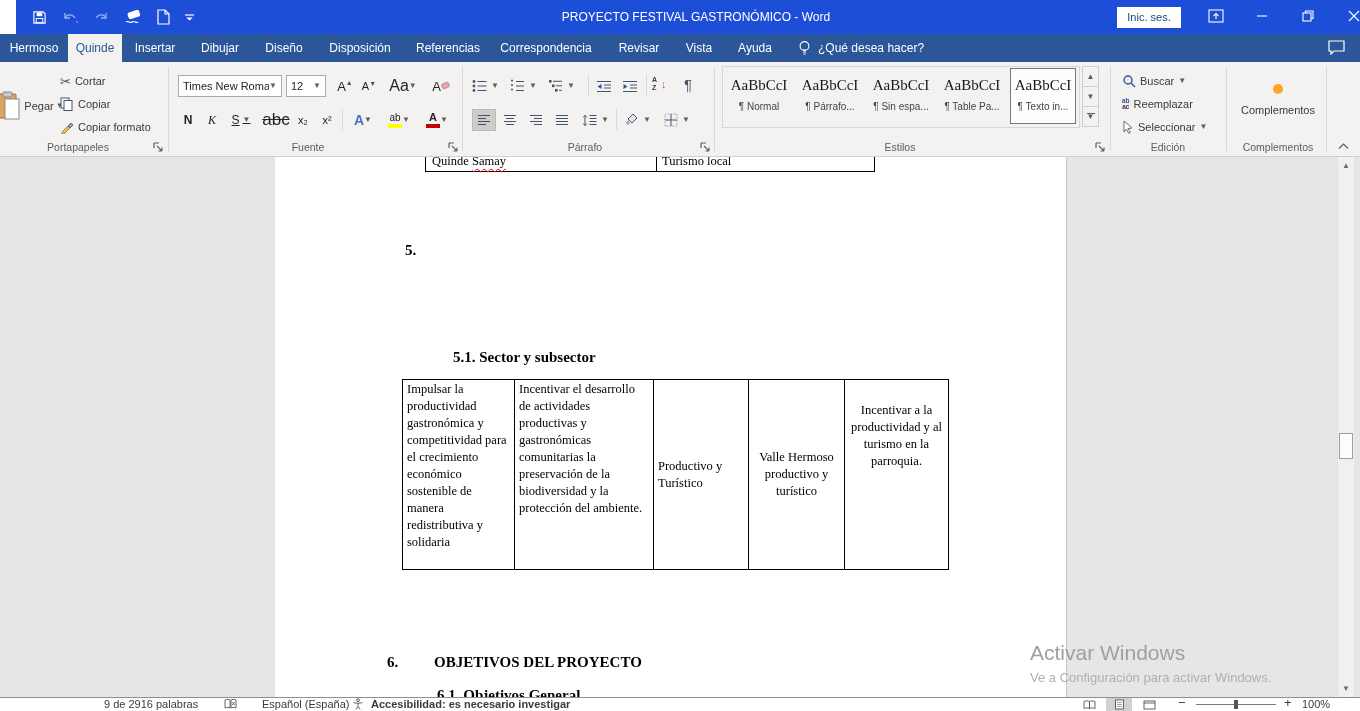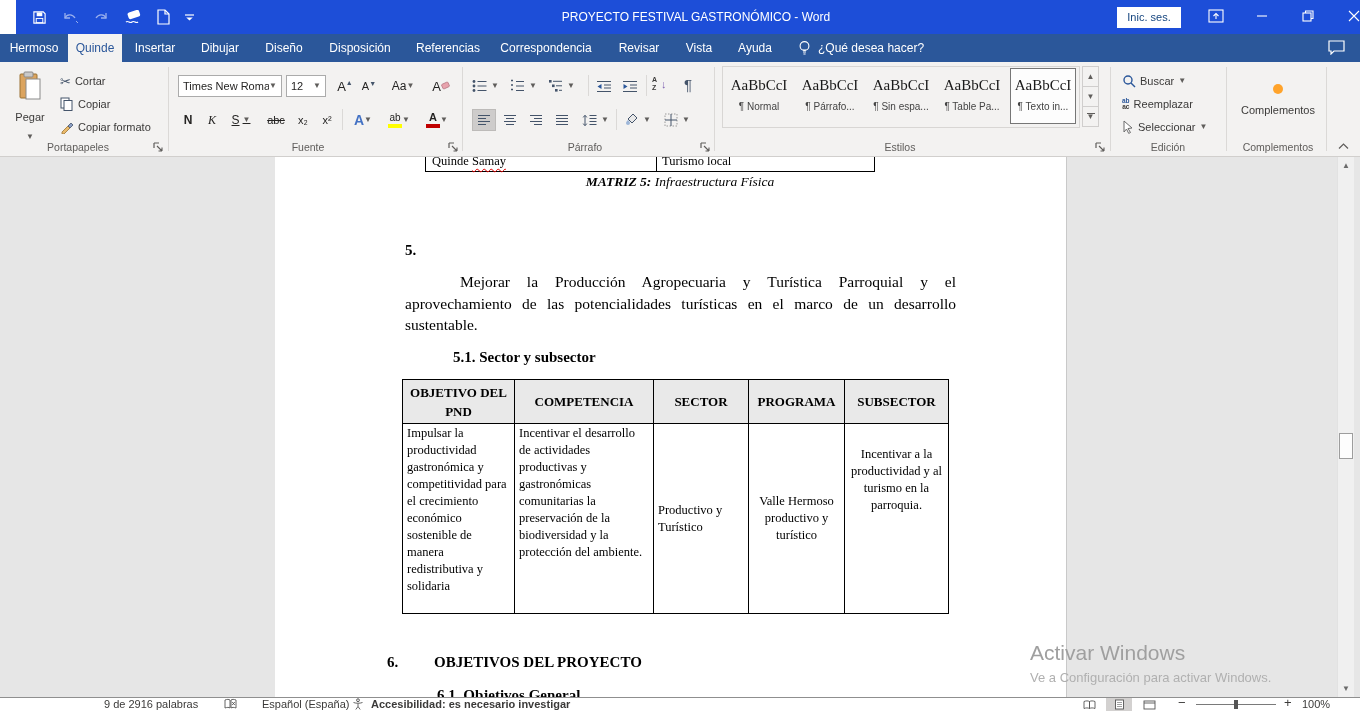--- a/index.html
+++ b/index.html
@@ -175,21 +175,21 @@
   </div>
   <span id="comment-icon">
     <svg width="17" height="15" viewBox="0 0 17 15">
         <path d="M1 1h15v10H6l-3 3v-3H1z" fill="none" stroke="#fff" stroke-width="1.2"></path>
       </svg>
   </span>
 </div>
 
 <div id="ribbon">
 
-  <div class="rbtn" style="left:8px;top:6px;width:44px;height:76px;flex-direction:column;justify-content:center;gap:10px;">
+  <div class="rbtn" style="left:8px;top:6px;width:44px;height:76px;flex-direction:row;justify-content:center;gap:2px;">
     <span class="ic">
       <svg width="26" height="30" viewBox="0 0 26 30">
           <rect x="3" y="3" width="17" height="24" rx="1" fill="#dba45f" stroke="#9a7334"></rect>
           <rect x="7" y="1" width="9" height="5" rx="1" fill="#c9c9c9" stroke="#8a8a8a"></rect>
           <rect x="9" y="8" width="14" height="20" fill="#fff" stroke="#8a8a8a"></rect>
         </svg>
     </span>
     <span class="rlabel">Pegar</span>
     <span class="chev">▼</span>
   </div>
@@ -234,40 +234,40 @@
   </div>
   <div class="fmtbtn" style="left:334px;top:13px;">
     <span style="font-size:13px;">A</span>
       <span style="font-size:7px;color:#44546a;margin-top:-8px;">▲</span>
   </div>
   <div class="fmtbtn" style="left:358px;top:13px;">
     <span style="font-size:11px;">A</span>
       <span style="font-size:7px;color:#44546a;margin-top:-6px;">▼</span>
   </div>
   <div class="fmtbtn" style="left:388px;top:13px;width:30px;">
-    <span style="font-size:12px;">Aa</span>
+    <span style="font-size:16px;">Aa</span>
       <span class="chev">▼</span>
   </div>
   <div class="fmtbtn" style="left:430px;top:13px;">
     <span style="font-size:13px;">A</span>
       <span><svg width="9" height="9" viewBox="0 0 9 9">
           <rect x="1" y="2" width="7" height="5" rx="1" transform="rotate(-25 4.5 4.5)" fill="#e8a3ad" stroke="#b3707c" stroke-width=".7"></rect>
         </svg></span>
   </div>
   <div class="fmtbtn" style="left:177px;top:47px;font-weight:bold;">
       <span>N</span>
     </div>
   <div class="fmtbtn" style="left:201px;top:47px;font-style:italic;font-family:'Liberation Serif',serif;">
       <span>K</span>
     </div>
   <div class="fmtbtn" style="left:225px;top:47px;width:32px;text-decoration:underline;">
     <span>S</span>
       <span class="chev" style="text-decoration:none;margin-left:3px;">▼</span>
   </div>
-  <div class="fmtbtn" style="left:262px;top:47px;width:28px;text-decoration:line-through;font-size:11px;">
+  <div class="fmtbtn" style="left:262px;top:47px;width:28px;text-decoration:line-through;font-size:17px;">
       <span>abc</span>
     </div>
   <div class="fmtbtn" style="left:292px;top:47px;font-size:11px;">
       <span>x₂</span>
     </div>
   <div class="fmtbtn" style="left:316px;top:47px;font-size:11px;">
       <span>x²</span>
     </div>
   <div class="vsep" style="left:342px;top:47px;bottom:26px;"></div>
   <div class="fmtbtn" style="left:348px;top:47px;width:30px;color:#4472c4;font-size:14px;font-weight:bold;">
@@ -499,46 +499,35 @@
 
 <div id="docarea">
   <div id="page">
 
     <div id="top-row">
       <div id="top-divider"></div>
       <span class="c" style="left:6px;"><span>Quinde </span><span class="spell">Samay</span></span>
       <span class="c" style="left:236px;">Turismo local</span>
     </div>
 
-    <div id="caption">
-      <span class="doc-bold">MATRIZ 5:</span><span> Infraestructura Física</span>
-    </div>
 
     <span class="h-num" style="left:130px;top:85px;">5.</span>
 
-    <div id="para">Mejorar la Producción Agropecuaria y Turística Parroquial y el aprovechamiento de las potencialidades turísticas en el marco de un desarrollo sustentable.</div>
 
     <span class="h-text" style="left:178px;top:192px;">5.1.  Sector y subsector</span>
 
     <table id="doc-table">
       <colgroup>
         <col style="width:112px;">
           <col style="width:139px;">
           <col style="width:95px;">
           <col style="width:96px;">
           <col style="width:104px;">
       </colgroup>
       <tbody>
-          <tr>
-        <th>OBJETIVO DEL PND</th>
-        <th>COMPETENCIA</th>
-        <th>SECTOR</th>
-        <th>PROGRAMA</th>
-        <th>SUBSECTOR</th>
-      </tr>
       <tr>
         <td>Impulsar la productividad gastronómica y competitividad para el crecimiento económico sostenible de manera redistributiva y solidaria</td>
         <td>Incentivar el desarrollo de actividades productivas y gastronómicas comunitarias la preservación de la biodiversidad y la protección del ambiente.</td>
         <td class="td-mid">Productivo y Turístico</td>
         <td class="td-mid td-ctr">Valle Hermoso productivo y turístico</td>
         <td class="td-ctr" style="padding-top:22px;">Incentivar a la productividad y al turismo en la parroquia.</td>
       </tr>
     </tbody>
       </table>
 

